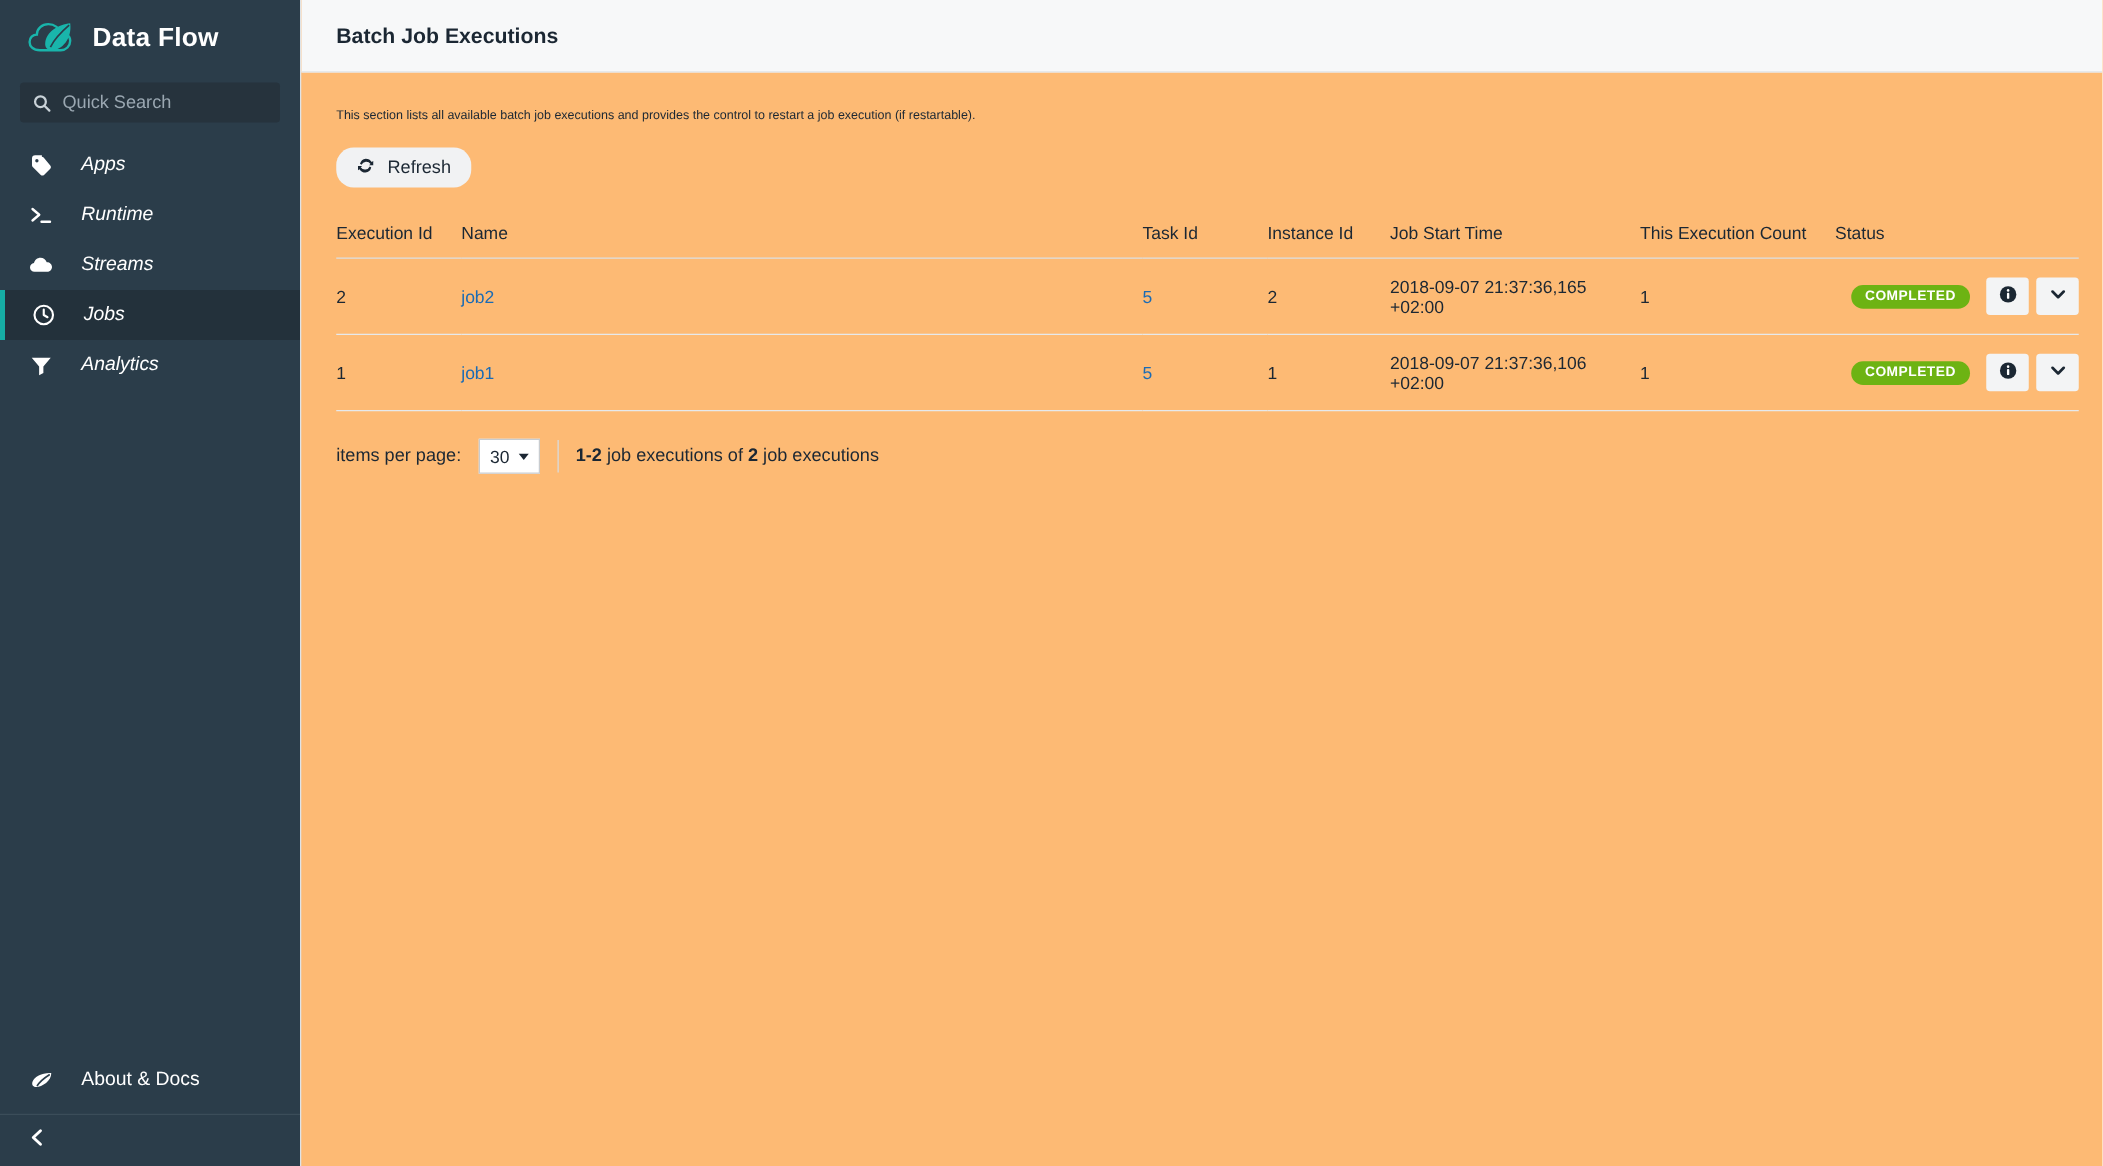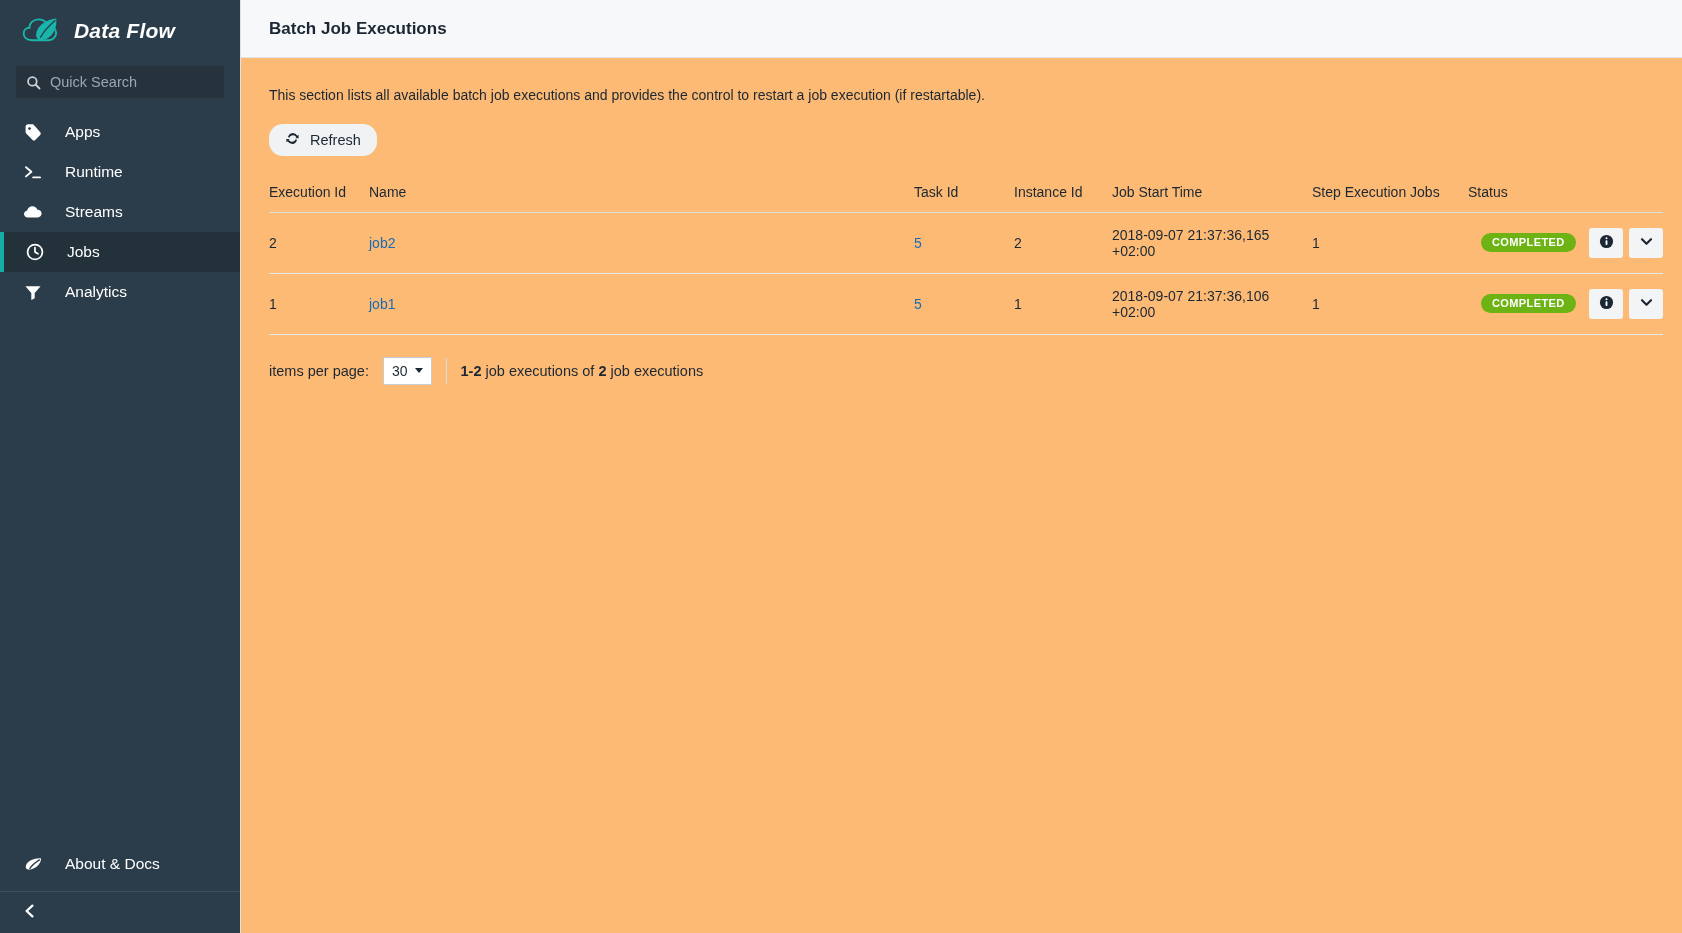--- a/index.html
+++ b/index.html
@@ -22,21 +22,20 @@
   .brand {
     height: 62px;
     display: flex; align-items: center;
     padding-left: 22px;
     gap: 12px;
   }
   .brand-logo { width: 40px; height: 32px; display: block; }
   .brand-title {
     color: #ffffff; font-size: 21px; font-weight: bold;
     letter-spacing: .2px;
-    font-style: italic;
   }
   .search-wrap { padding: 0 16px; margin-top: 4px; }
   .search-box {
     height: 32px; background: #26333d; border-radius: 3px;
     display: flex; align-items: center; padding: 0 10px; gap: 9px;
     cursor: text;
   }
   .search-icon { width: 15px; height: 15px; flex: 0 0 15px; color: #c9d2d8; }
   .search-input {
     background: transparent; border: 0; outline: none;
@@ -50,21 +49,21 @@
   .nav-item {
     height: 40px; display: flex; align-items: center;
     padding-left: 22px; gap: 21px;
     color: #ffffff; font-size: 15.5px;
     cursor: pointer; position: relative;
     border-left: 4px solid transparent;
     padding-left: 18px;
   }
   .nav-item .ico { width: 22px; height: 22px; display:flex; align-items:center; justify-content:center; color: #ffffff; flex: 0 0 22px; }
   .nav-item.active { background: #23313b; border-left: 4px solid #16ada4; padding-left: 20px; }
-  .nav-label { line-height: 1; }
+  .nav-label { line-height: 1; font-style: italic; }
 
   .sidebar-spacer { flex: 1 1 auto; }
   .about-item {
     height: 42px; display: flex; align-items: center;
     padding-left: 18px; gap: 21px;
     color: #ffffff; font-size: 15.5px; cursor: pointer;
     border-left: 4px solid transparent;
     margin-bottom: 6px;
   }
   .about-item .ico { width: 22px; height: 22px; display:flex; align-items:center; justify-content:center; flex:0 0 22px; }
@@ -86,21 +85,21 @@
     height: 58px; background: #f7f8f9;
     border-bottom: 1px solid #e1e4e6;
     display: flex; align-items: center;
     padding-left: 28px;
     flex: 0 0 58px;
   }
   .page-title { font-size: 17px; font-weight: bold; color: #1b2733; }
 
   .content { padding: 0 22px 0 28px; }
   .section-desc {
-    font-size: 14px; color: #1b2733;
+    font-size: 10px; color: #1b2733;
     margin-top: 28px; margin-bottom: 18px;
     line-height: 1.4;
   }
   .refresh-btn {
     display: inline-flex; align-items: center; gap: 10px;
     background: #f1f2f3; border: 0; border-radius: 14px;
     height: 32px; padding: 0 16px;
     font-size: 14.5px; color: #1b2733; cursor: pointer;
     font-family: "Liberation Sans", sans-serif;
     margin-bottom: 22px;
@@ -298,21 +297,21 @@
             <col class="col-status">
             <col class="col-actions">
         </colgroup>
         <thead>
           <tr>
             <th>Execution Id</th>
             <th>Name</th>
             <th>Task Id</th>
             <th>Instance Id</th>
             <th>Job Start Time</th>
-            <th>Step Execution Jobs</th>
+            <th>This Execution Count</th>
             <th colspan="2">Status</th>
           </tr>
         </thead>
         <tbody>
 
           <tr class="exec-row">
             <td>2</td>
             <td>
               <a class="cell-link">job2</a>
             </td>

